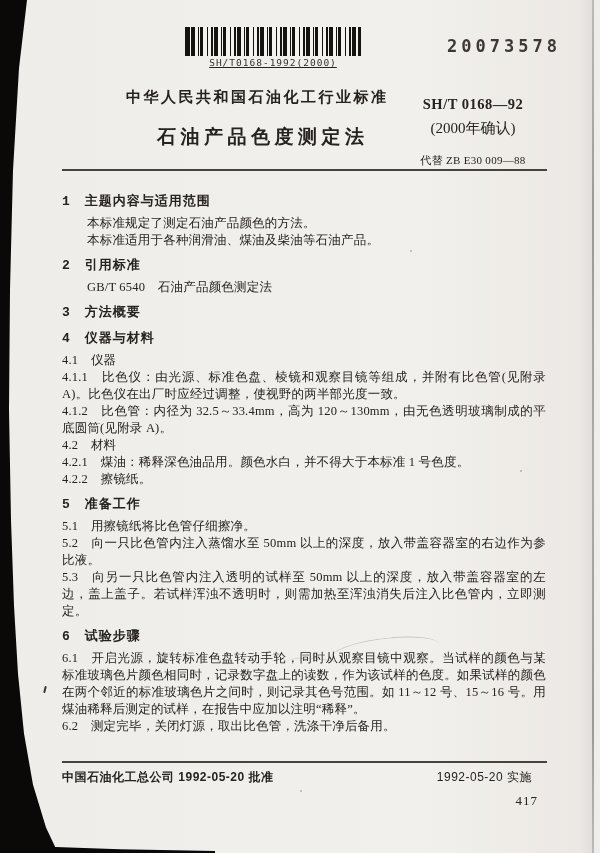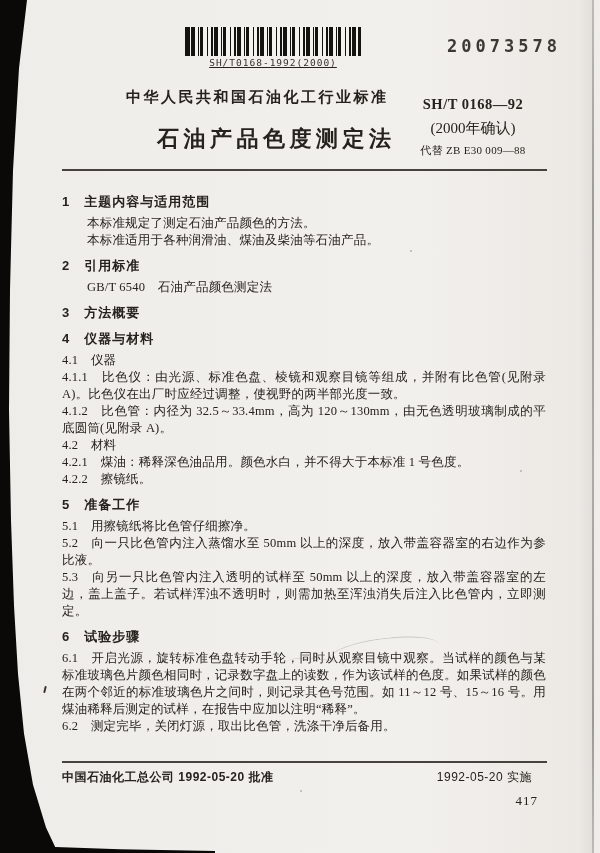--- a/index.html
+++ b/index.html
@@ -63,33 +63,33 @@
   }
   
   .org-line{
     position:absolute;left:126px;top:88px;
     font-family:"Liberation Sans","DejaVu Sans",sans-serif;
     font-size:15px;font-weight:bold;letter-spacing:2.5px;
   }
   .doc-title{
     position:absolute;left:157px;top:124px;
     font-family:"Liberation Sans","DejaVu Sans",sans-serif;
-    font-size:22px;font-weight:bold;letter-spacing:4.5px;
+    font-size:19px;font-weight:bold;letter-spacing:4.5px;
   }
   .hdr-right{position:absolute;right:52px;top:96px;width:150px;text-align:center;}
   .std-no{font-size:14.5px;font-weight:bold;letter-spacing:.5px;}
   .confirm{font-size:15px;margin-top:6px;}
-  .replaces{font-size:11px;margin-top:5px;letter-spacing:.3px;text-align:center;}
+  .replaces{font-size:11px;margin-top:15px;letter-spacing:.3px;text-align:center;}
   .rule{position:absolute;left:62px;right:53px;height:2px;background:#46423e;}
   .rule-top{top:169px;}
   .rule-bottom{top:761px;}
   
   .content{position:absolute;left:62px;top:185px;width:484px;}
   .sec-heading{
-    font-family:Liberation Sans, sans-serif;
+    font-family:Liberation Mono, monospace;
     font-size:13px;font-weight:bold;letter-spacing:1px;
     margin:8px 0 4px 0;line-height:18px;
   }
   .para{
     font-size:12.5px;line-height:17px;margin:0;
     text-align:justify;letter-spacing:.2px;
   }
   .para.indent{text-indent:2em;}
   
   .footer-left{

